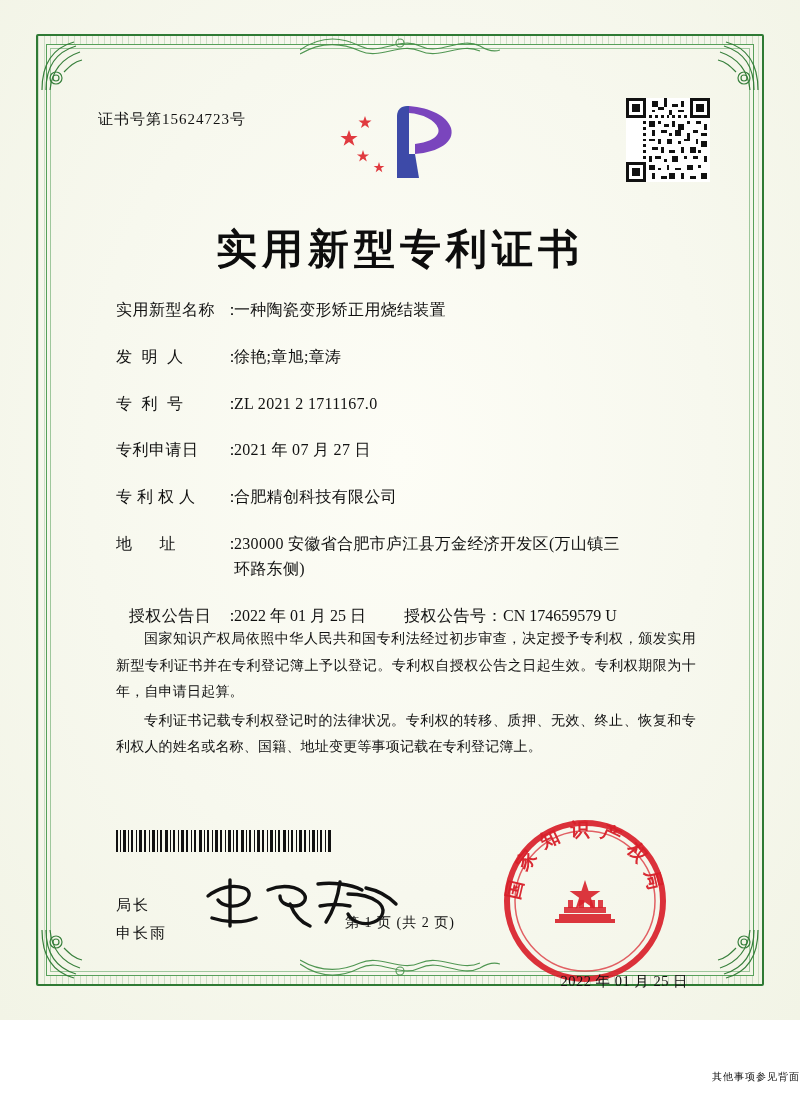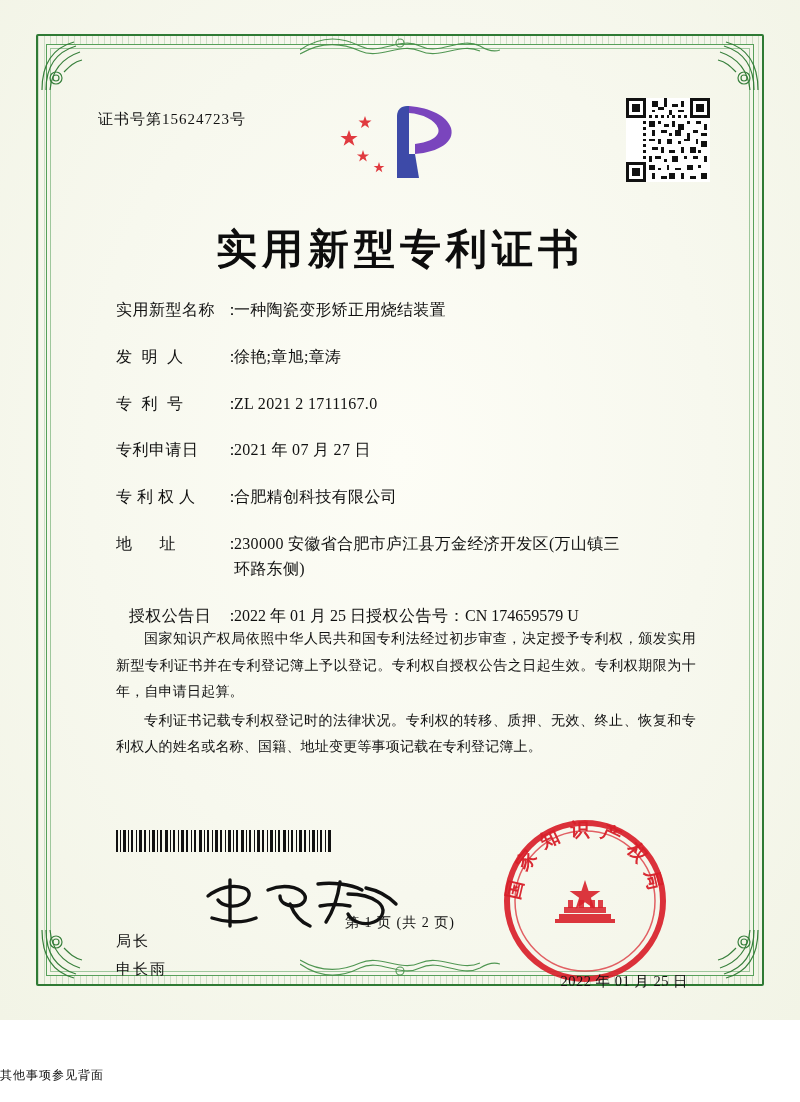--- a/index.html
+++ b/index.html
@@ -162,20 +162,21 @@
   .field .val .sub-line {
     display: block;
   }
 
   .field.row-inline {
     display: flex;
     align-items: flex-start;
     text-align: center;
   }
   .field .val2-lbl {
+    margin-left: 38px;
     letter-spacing: 0.5px;
   }
 
   .paragraphs {
     position: absolute;
     left: 46px; right: 34px;
     top: 556px;
     font-size: 14px;
     line-height: 1.9;
     color: #111;
@@ -197,21 +198,20 @@
   }
 
   .sign-block {
     position: absolute;
     left: 46px;
     top: 822px;
     font-size: 15px;
     line-height: 1.85;
     letter-spacing: 2px;
     color: #111;
-    margin-top: 36px;
   }
 
   .signature {
     position: absolute;
     left: 128px;
     top: 800px;
     width: 220px;
     height: 70px;
   }
 
@@ -240,22 +240,22 @@
     text-align: center;
     font-size: 14px;
     color: #111;
     letter-spacing: 1px;
   }
 
   .footnote {
     position: absolute;
     left: 0; right: 0;
     bottom: 18px;
-    text-align: left;
-    font-size: 12px;
+    text-align: right;
+    font-size: 10px;
     color: #111;
     letter-spacing: 1px;
   }
 </style>
 </head>
 <body>
 
 <div class="page">
 
   <div class="border-outer"></div>

